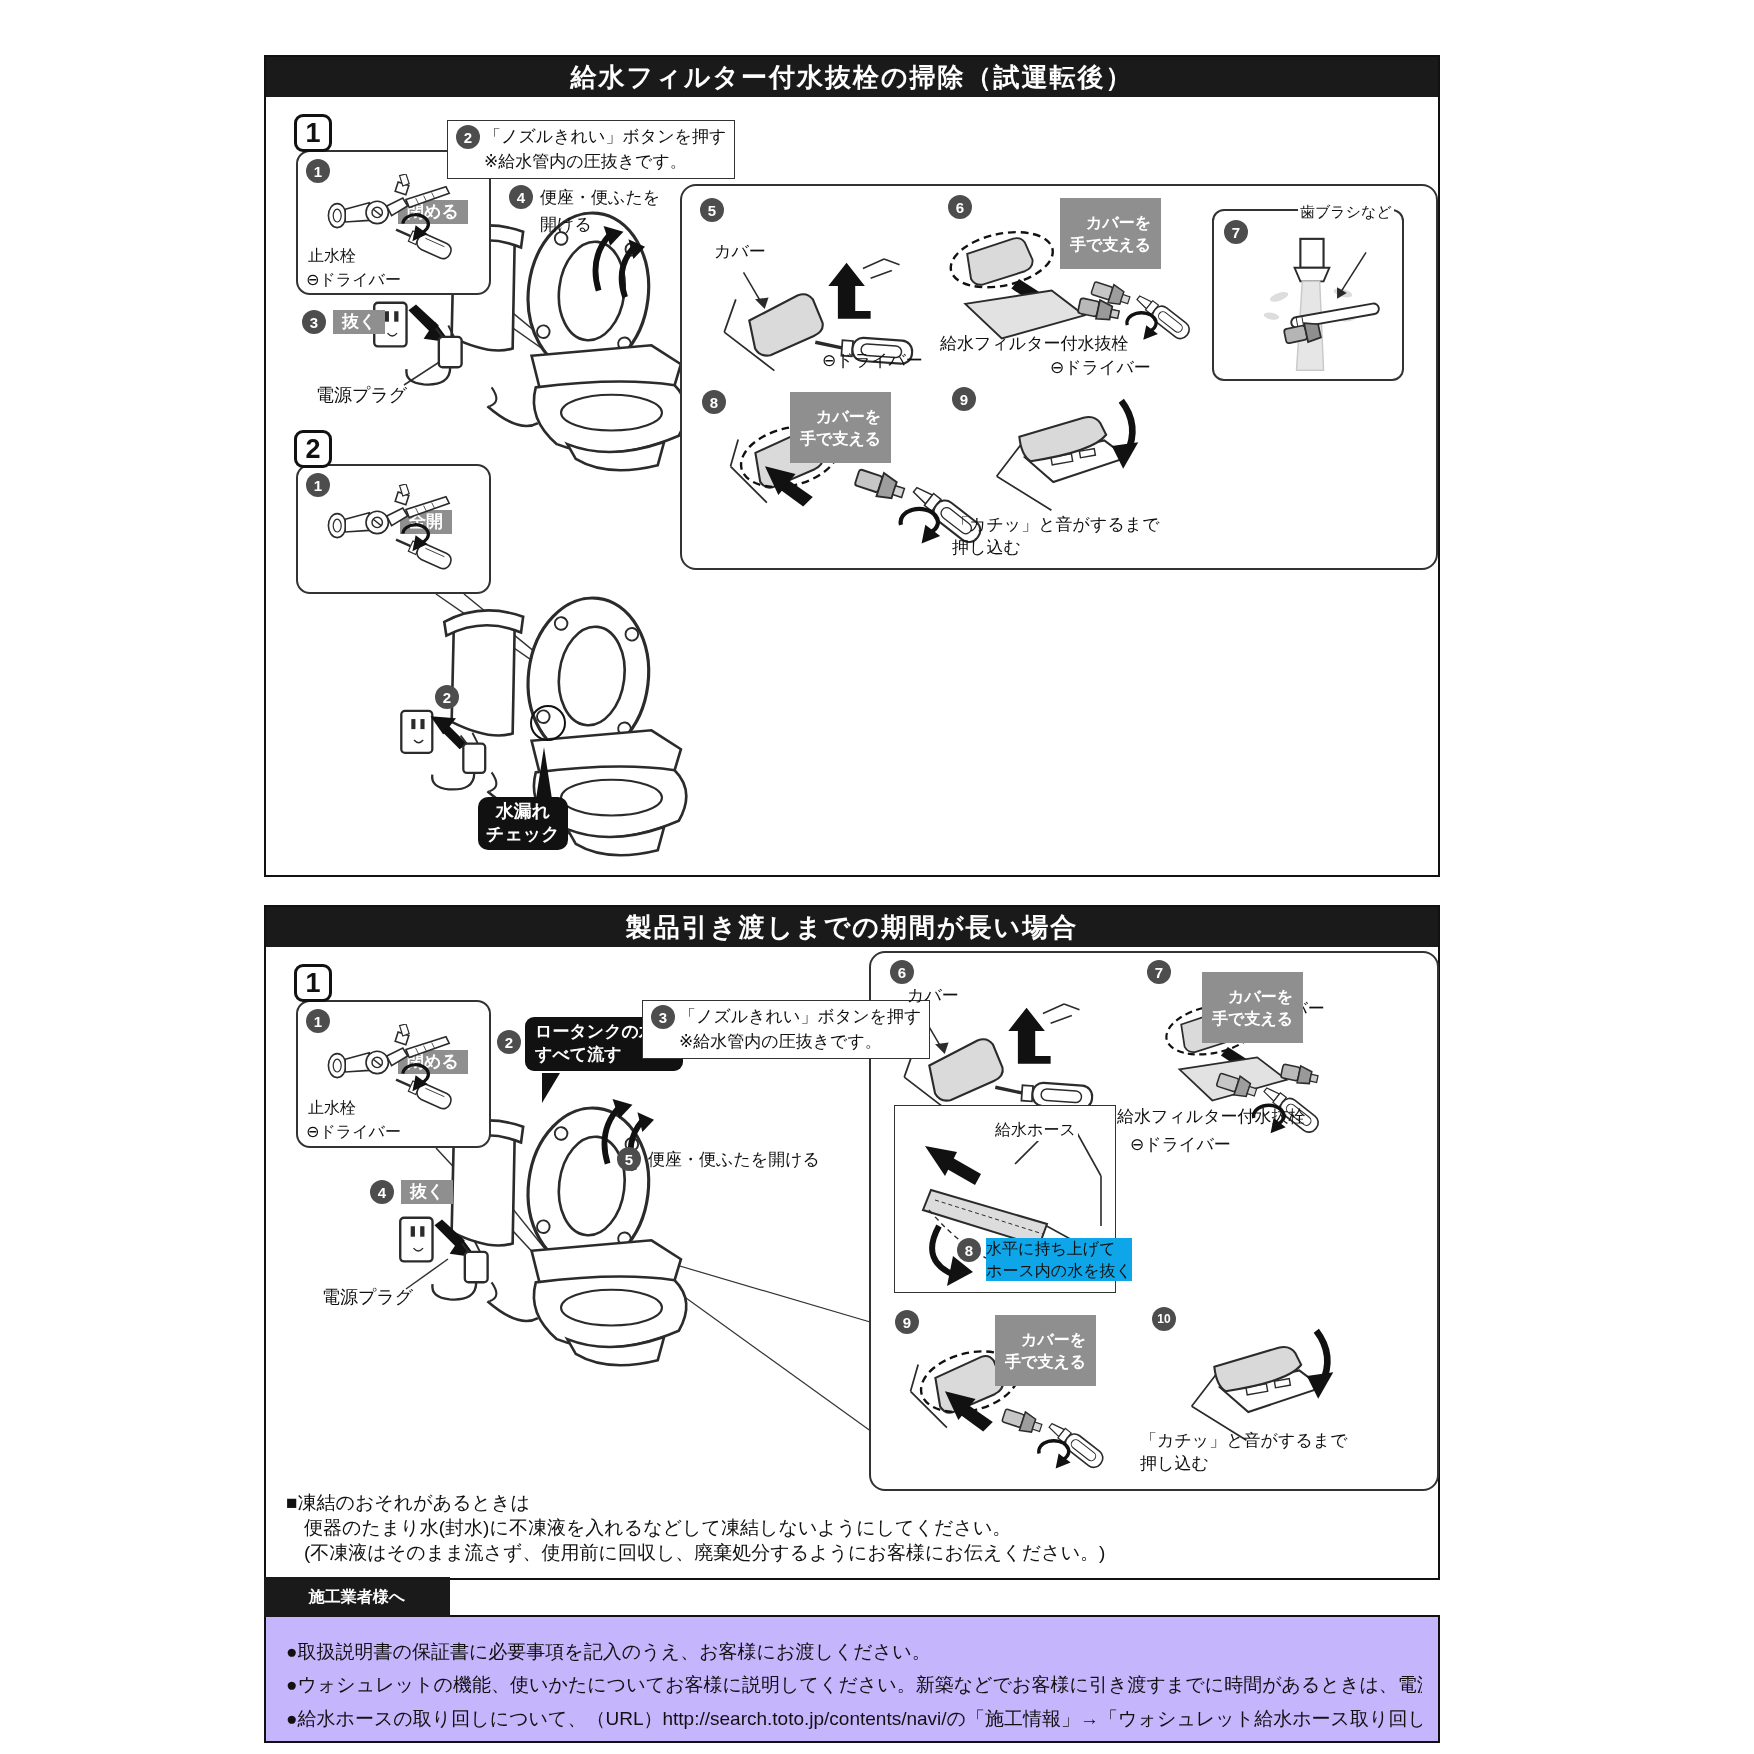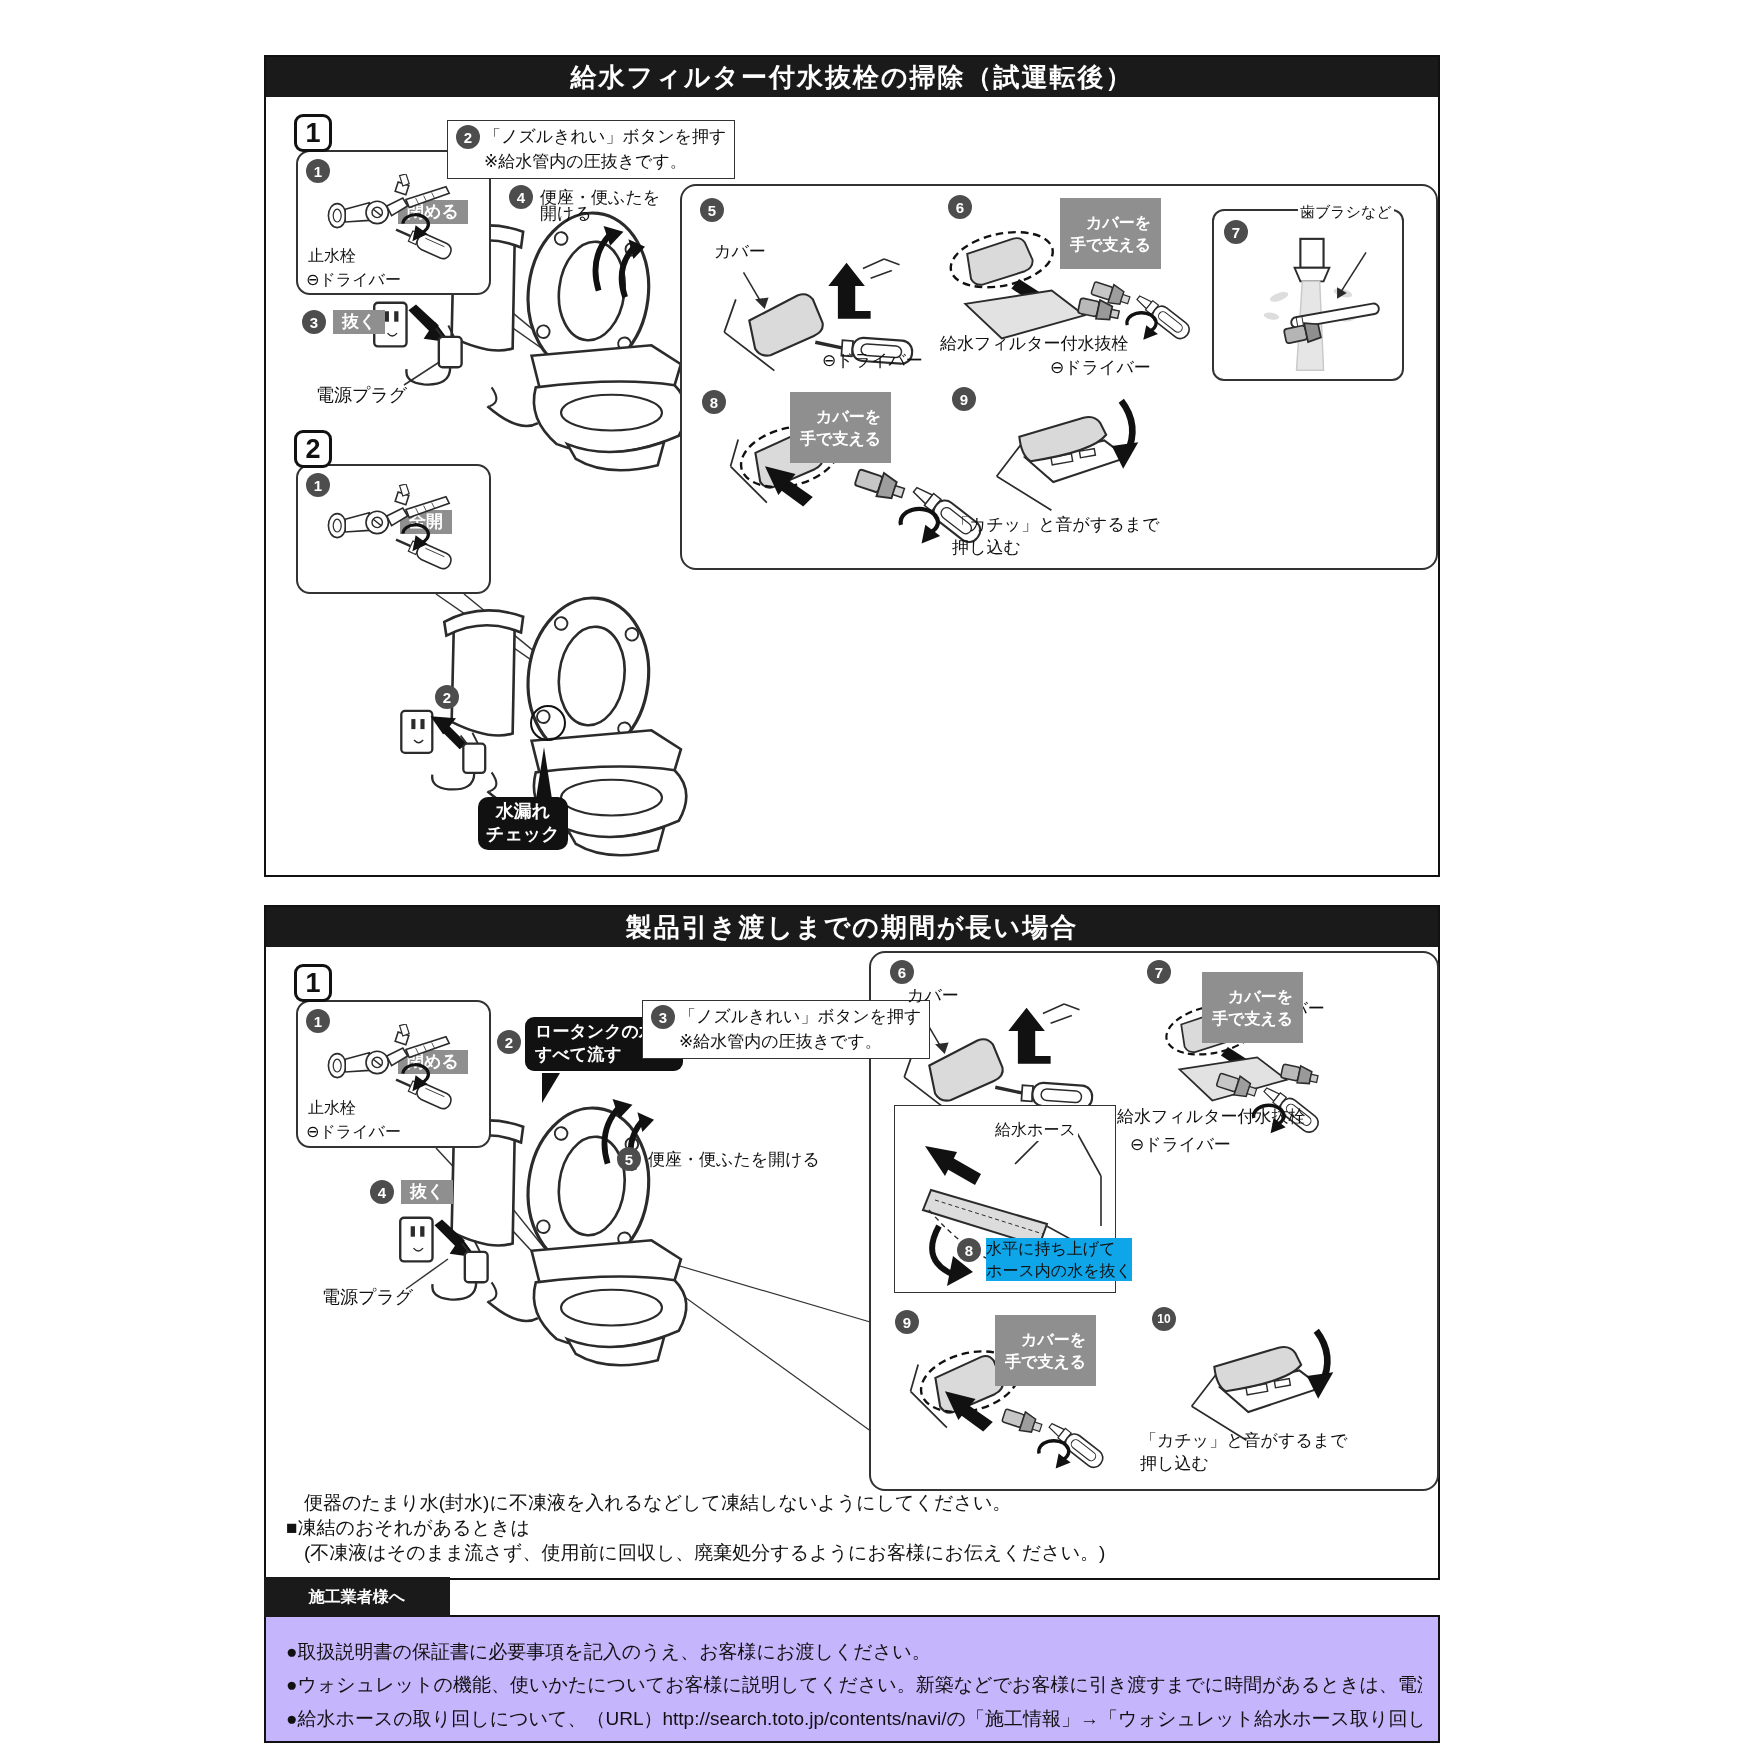--- a/index.html
+++ b/index.html
@@ -247,21 +247,21 @@
       <use href="#toilet"></use>
     </svg>
   <svg class="ill" style="left:321px;top:165px" width="58" height="80">
       <use href="#openarrows"></use>
     </svg>
 
   <div class="row" style="left:243px;top:128px">
     <span class="nc">4</span>
     <span class="lbl" style="position:static">便座・便ふたを</span>
   </div>
-  <span class="lbl" style="left:274px;top:145px">開ける</span>
+  <span class="lbl" style="left:274px;top:156px">開ける</span>
 
   <div class="row" style="left:36px;top:253px">
     <span class="nc">3</span>
     <span class="gbadge">抜く</span>
   </div>
   <svg class="ill" style="left:100px;top:240px" width="120" height="95">
       <use href="#outletOut"></use>
     </svg>
   <span class="lbl" style="left:50px;top:326px;font-size:18px">電源プラグ</span>
 
@@ -459,22 +459,22 @@
   <span class="nc sm" style="position:absolute;left:886px;top:400px;z-index:4">10</span>
   <svg class="ill" style="left:916px;top:420px" width="160" height="118">
       <use href="#coveropen"></use>
     </svg>
   <div class="txt2" style="left:874px;top:523px">
     <div>「カチッ」と音がするまで</div>
     <div>押し込む</div>
   </div>
 
   <div class="abs freeze" style="left:20px;top:583px;z-index:3">
+    <div>■凍結のおそれがあるときは</div>
     <div style="padding-left:18px">便器のたまり水(封水)に不凍液を入れるなどして凍結しないようにしてください。</div>
-    <div>■凍結のおそれがあるときは</div>
     <div style="padding-left:18px">(不凍液はそのまま流さず、使用前に回収し、廃棄処分するようにお客様にお伝えください。)</div>
   </div>
 </div>
 
 <div class="abs" style="left:264px;top:1577px;width:186px;height:40px;background:#1a1a1a;color:#fff;
      display:flex;align-items:center;justify-content:center;font-weight:bold;font-size:16px;z-index:2">
   <span>施工業者様へ</span>
 </div>
 <div class="abs" style="left:264px;top:1615px;width:1176px;height:128px;border:2px solid #111;background:#c4b5fd">
   <div class="bullets" style="left:20px;top:18px;width:1136px;white-space:nowrap;overflow:hidden">

